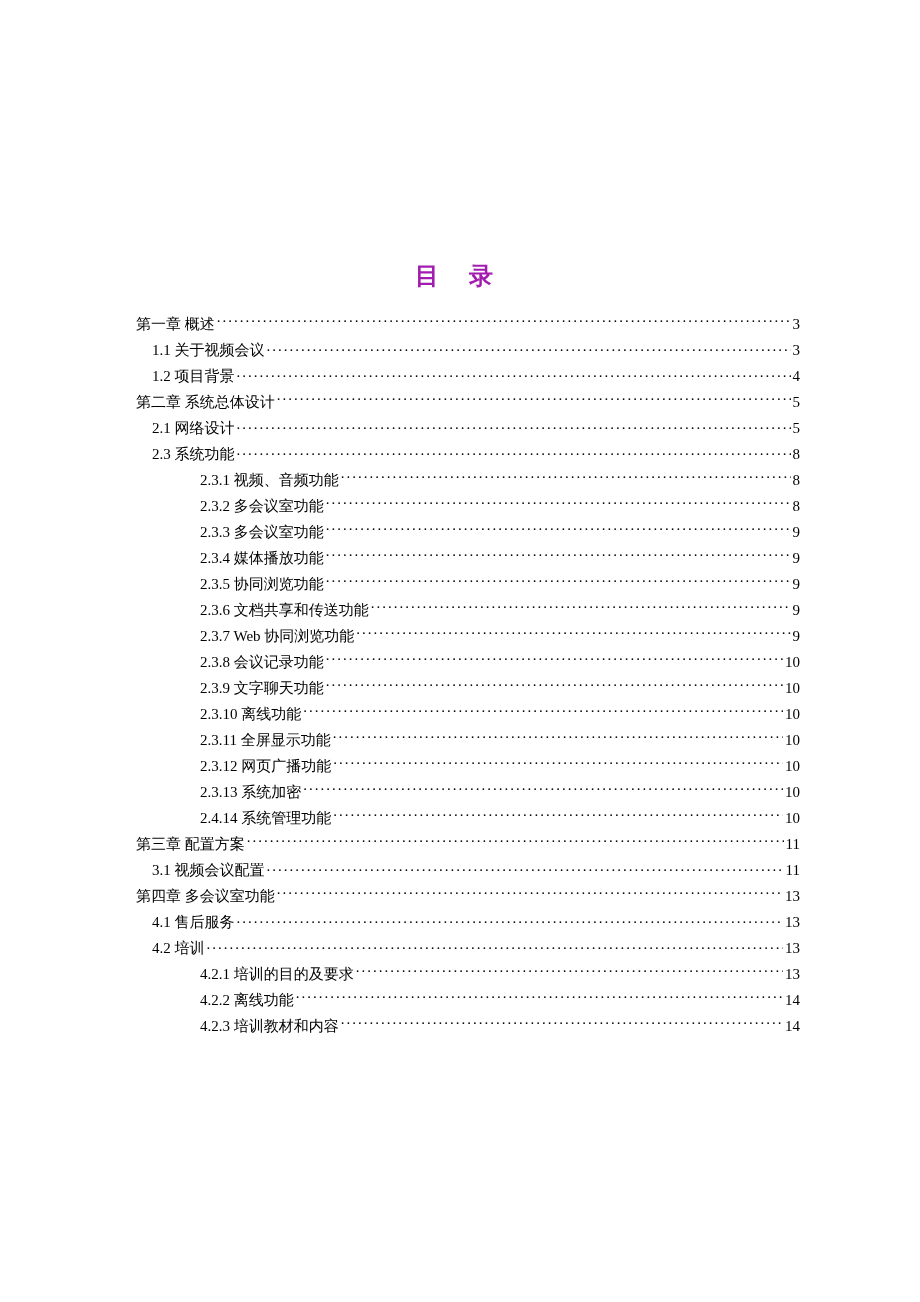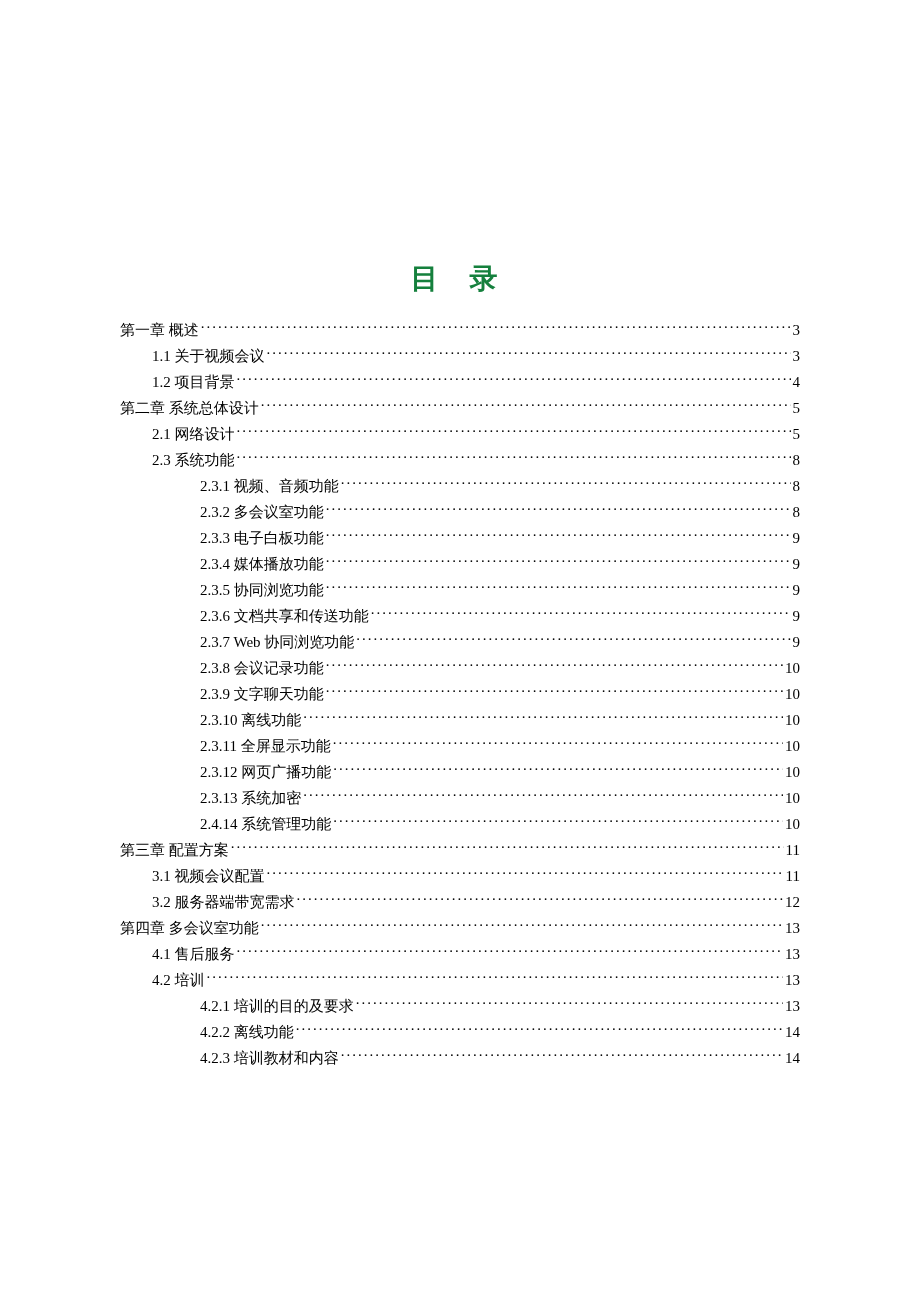--- a/index.html
+++ b/index.html
@@ -12,42 +12,44 @@
       font-family: "SimSun", "宋体", serif;
       width: 920px;
       height: 1302px;
       position: relative;
     }
     .page {
       padding: 260px 120px 0 120px;
     }
     .title {
       text-align: center;
-      font-size: 28px;
+      font-size: 24px;
       font-weight: bold;
       letter-spacing: 12px;
       margin-bottom: 20px;
-      color: #15803d;
+      color: #a21caf;
     }
     .toc {
       font-size: 15px;
       line-height: 1.6;
       color: #000;
     }
     .toc-entry {
       display: flex;
       align-items: baseline;
       white-space: nowrap;
       margin-bottom: 2px;
     }
     .toc-entry.level-0 {
       padding-left: 0;
+      margin-left: 16px;
     }
     .toc-entry.level-1 {
       padding-left: 32px;
+      align-items: center;
     }
     .toc-entry.level-2 {
       padding-left: 80px;
     }
     .toc-label {
       flex-shrink: 0;
     }
     .toc-dots {
       flex-grow: 1;
       overflow: hidden;
@@ -107,21 +109,21 @@
         <span class="toc-label">2.3.1 视频、音频功能</span>
         <span class="toc-dots"></span>
         <span class="toc-page">8</span>
       </div>
       <div class="toc-entry level-2">
         <span class="toc-label">2.3.2 多会议室功能</span>
         <span class="toc-dots"></span>
         <span class="toc-page">8</span>
       </div>
       <div class="toc-entry level-2">
-        <span class="toc-label">2.3.3 电子白板功能</span>
+        <span class="toc-label">2.3.3 多会议室功能</span>
         <span class="toc-dots"></span>
         <span class="toc-page">9</span>
       </div>
       <div class="toc-entry level-2">
         <span class="toc-label">2.3.4 媒体播放功能</span>
         <span class="toc-dots"></span>
         <span class="toc-page">9</span>
       </div>
       <div class="toc-entry level-2">
         <span class="toc-label">2.3.5 协同浏览功能</span>
@@ -175,25 +177,20 @@
       </div>
       <div class="toc-entry level-0">
         <span class="toc-label">第三章  配置方案</span>
         <span class="toc-dots"></span>
         <span class="toc-page">11</span>
       </div>
       <div class="toc-entry level-1">
         <span class="toc-label">3.1 视频会议配置</span>
         <span class="toc-dots"></span>
         <span class="toc-page">11</span>
-      </div>
-      <div class="toc-entry level-1">
-        <span class="toc-label">3.2 服务器端带宽需求</span>
-        <span class="toc-dots"></span>
-        <span class="toc-page">12</span>
       </div>
       <div class="toc-entry level-0">
         <span class="toc-label">第四章  多会议室功能</span>
         <span class="toc-dots"></span>
         <span class="toc-page">13</span>
       </div>
       <div class="toc-entry level-1">
         <span class="toc-label">4.1 售后服务</span>
         <span class="toc-dots"></span>
         <span class="toc-page">13</span>

